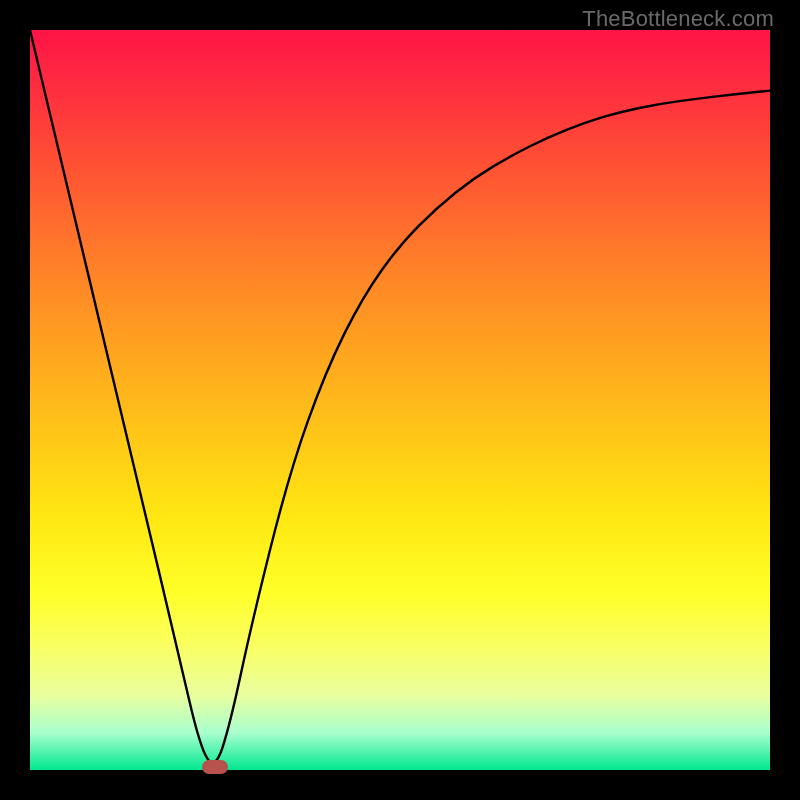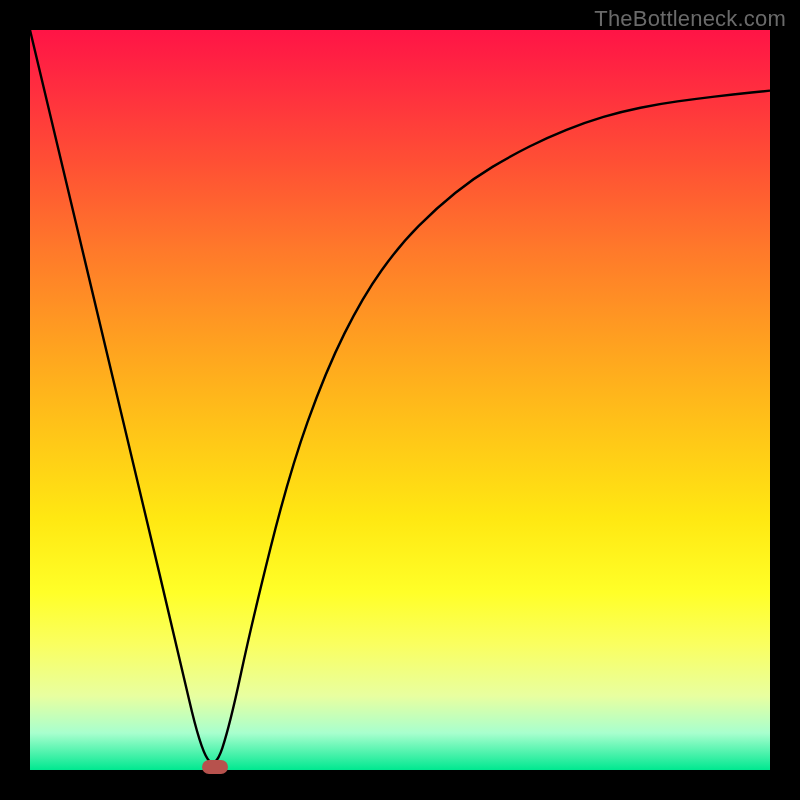--- a/index.html
+++ b/index.html
@@ -27,21 +27,21 @@
       #ffff28 76%,
       #faff60 83%,
       #e8ffa0 90%,
       #a8ffce 95%,
       #00e890 100%
     );
   }
   .watermark {
     position: absolute;
     top: 6px;
-    right: 14px;
+    right: 26px;
     font-family: Arial, Helvetica, sans-serif;
     font-size: 22px;
     color: #6a6a6a;
     font-weight: 500;
     letter-spacing: 0.2px;
   }
   svg.curve {
     position: absolute;
     left: 0; top: 0;
     width: 100%;

